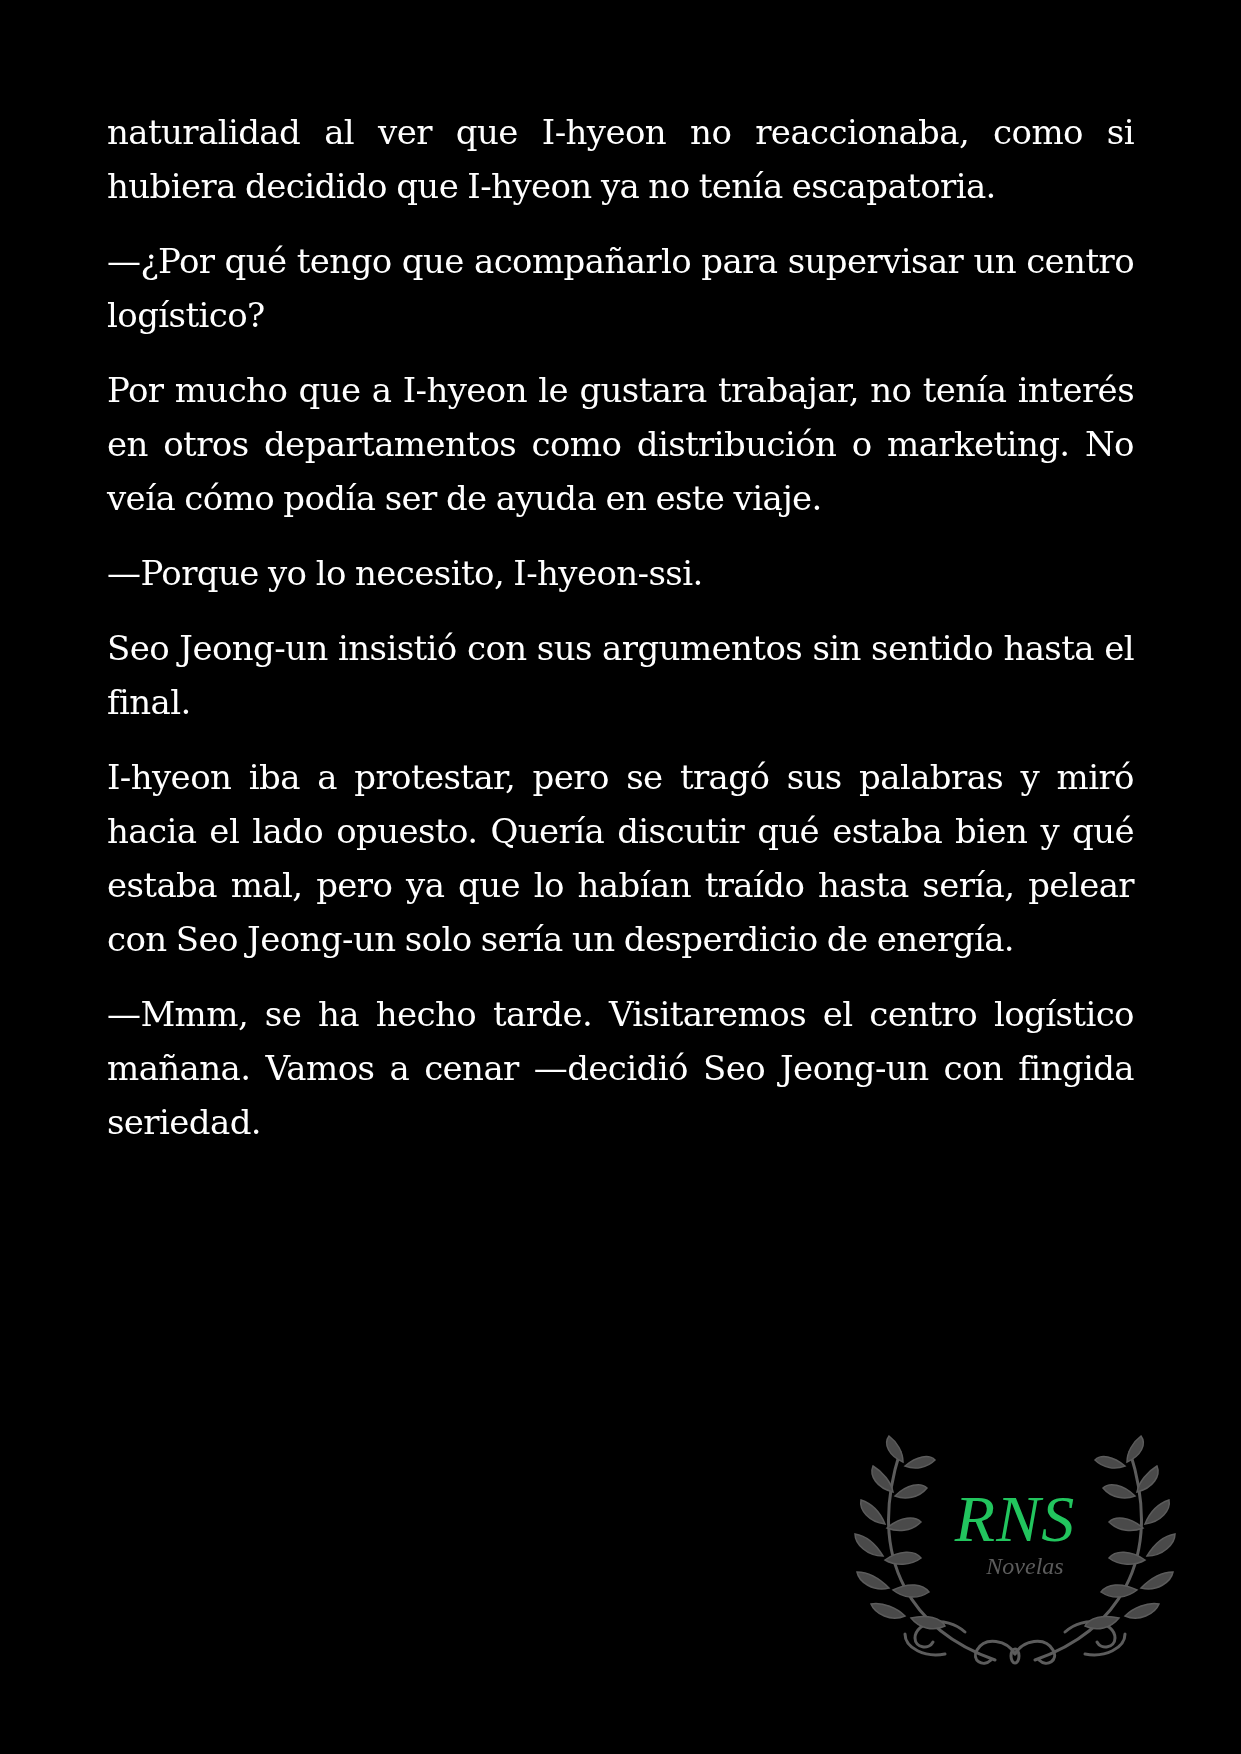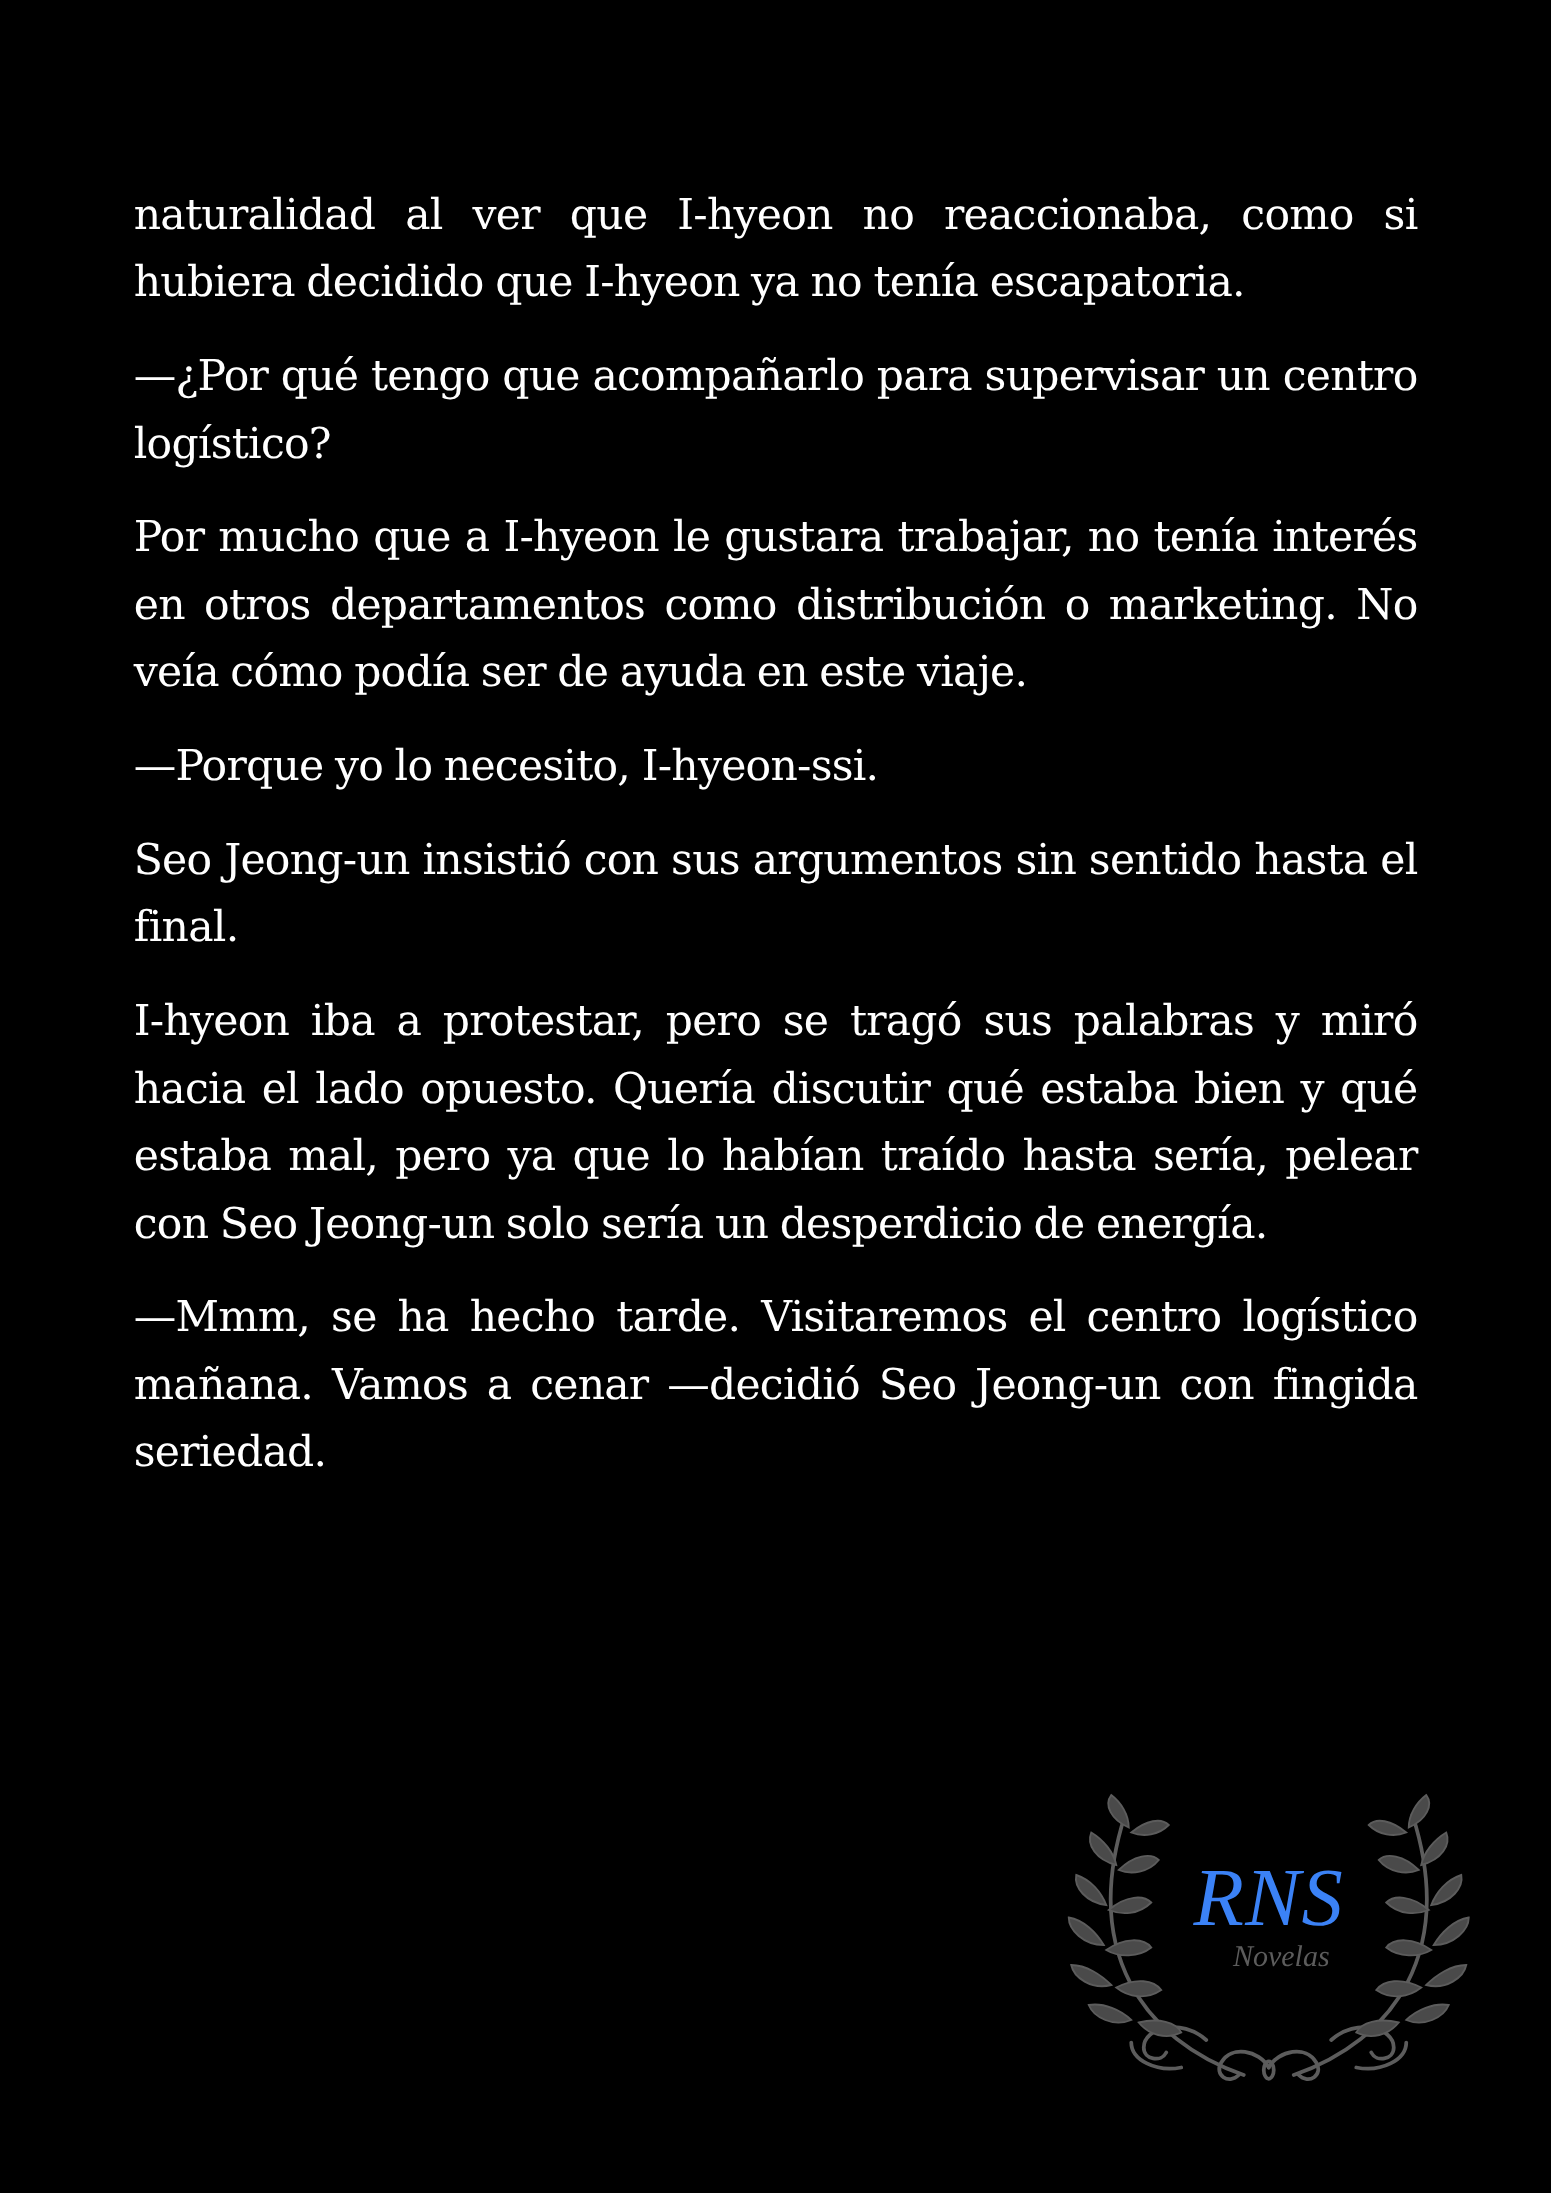--- a/index.html
+++ b/index.html
@@ -18,21 +18,20 @@
       position: absolute;
       left: 107px;
       top: 105px;
       width: 1027px;
       color: #ffffff;
       font-family: "DejaVu Serif", "Liberation Serif", serif;
       font-size: 34px;
       line-height: 54px;
       letter-spacing: -0.6px;
       word-spacing: -1px;
-      margin-top: 40px;
     }
     .page p {
       margin: 0 0 21px 0;
       text-align: justify;
       text-align-last: left;
       hyphens: none;
     }
     .watermark {
       position: absolute;
       left: 845px;
@@ -48,21 +47,21 @@
     }
     .wm-text-main {
       position: absolute;
       left: 0;
       width: 340px;
       top: 52px;
       text-align: center;
       font-family: "Liberation Serif", "DejaVu Serif", serif;
       font-style: italic;
       font-size: 66px;
-      color: #3b82f6;
+      color: #22c55e;
       line-height: 70px;
       letter-spacing: 1px;
     }
     .wm-text-sub {
       position: absolute;
       left: 0;
       width: 340px;
       top: 118px;
       text-align: center;
       font-family: "Liberation Serif", "DejaVu Serif", serif;

